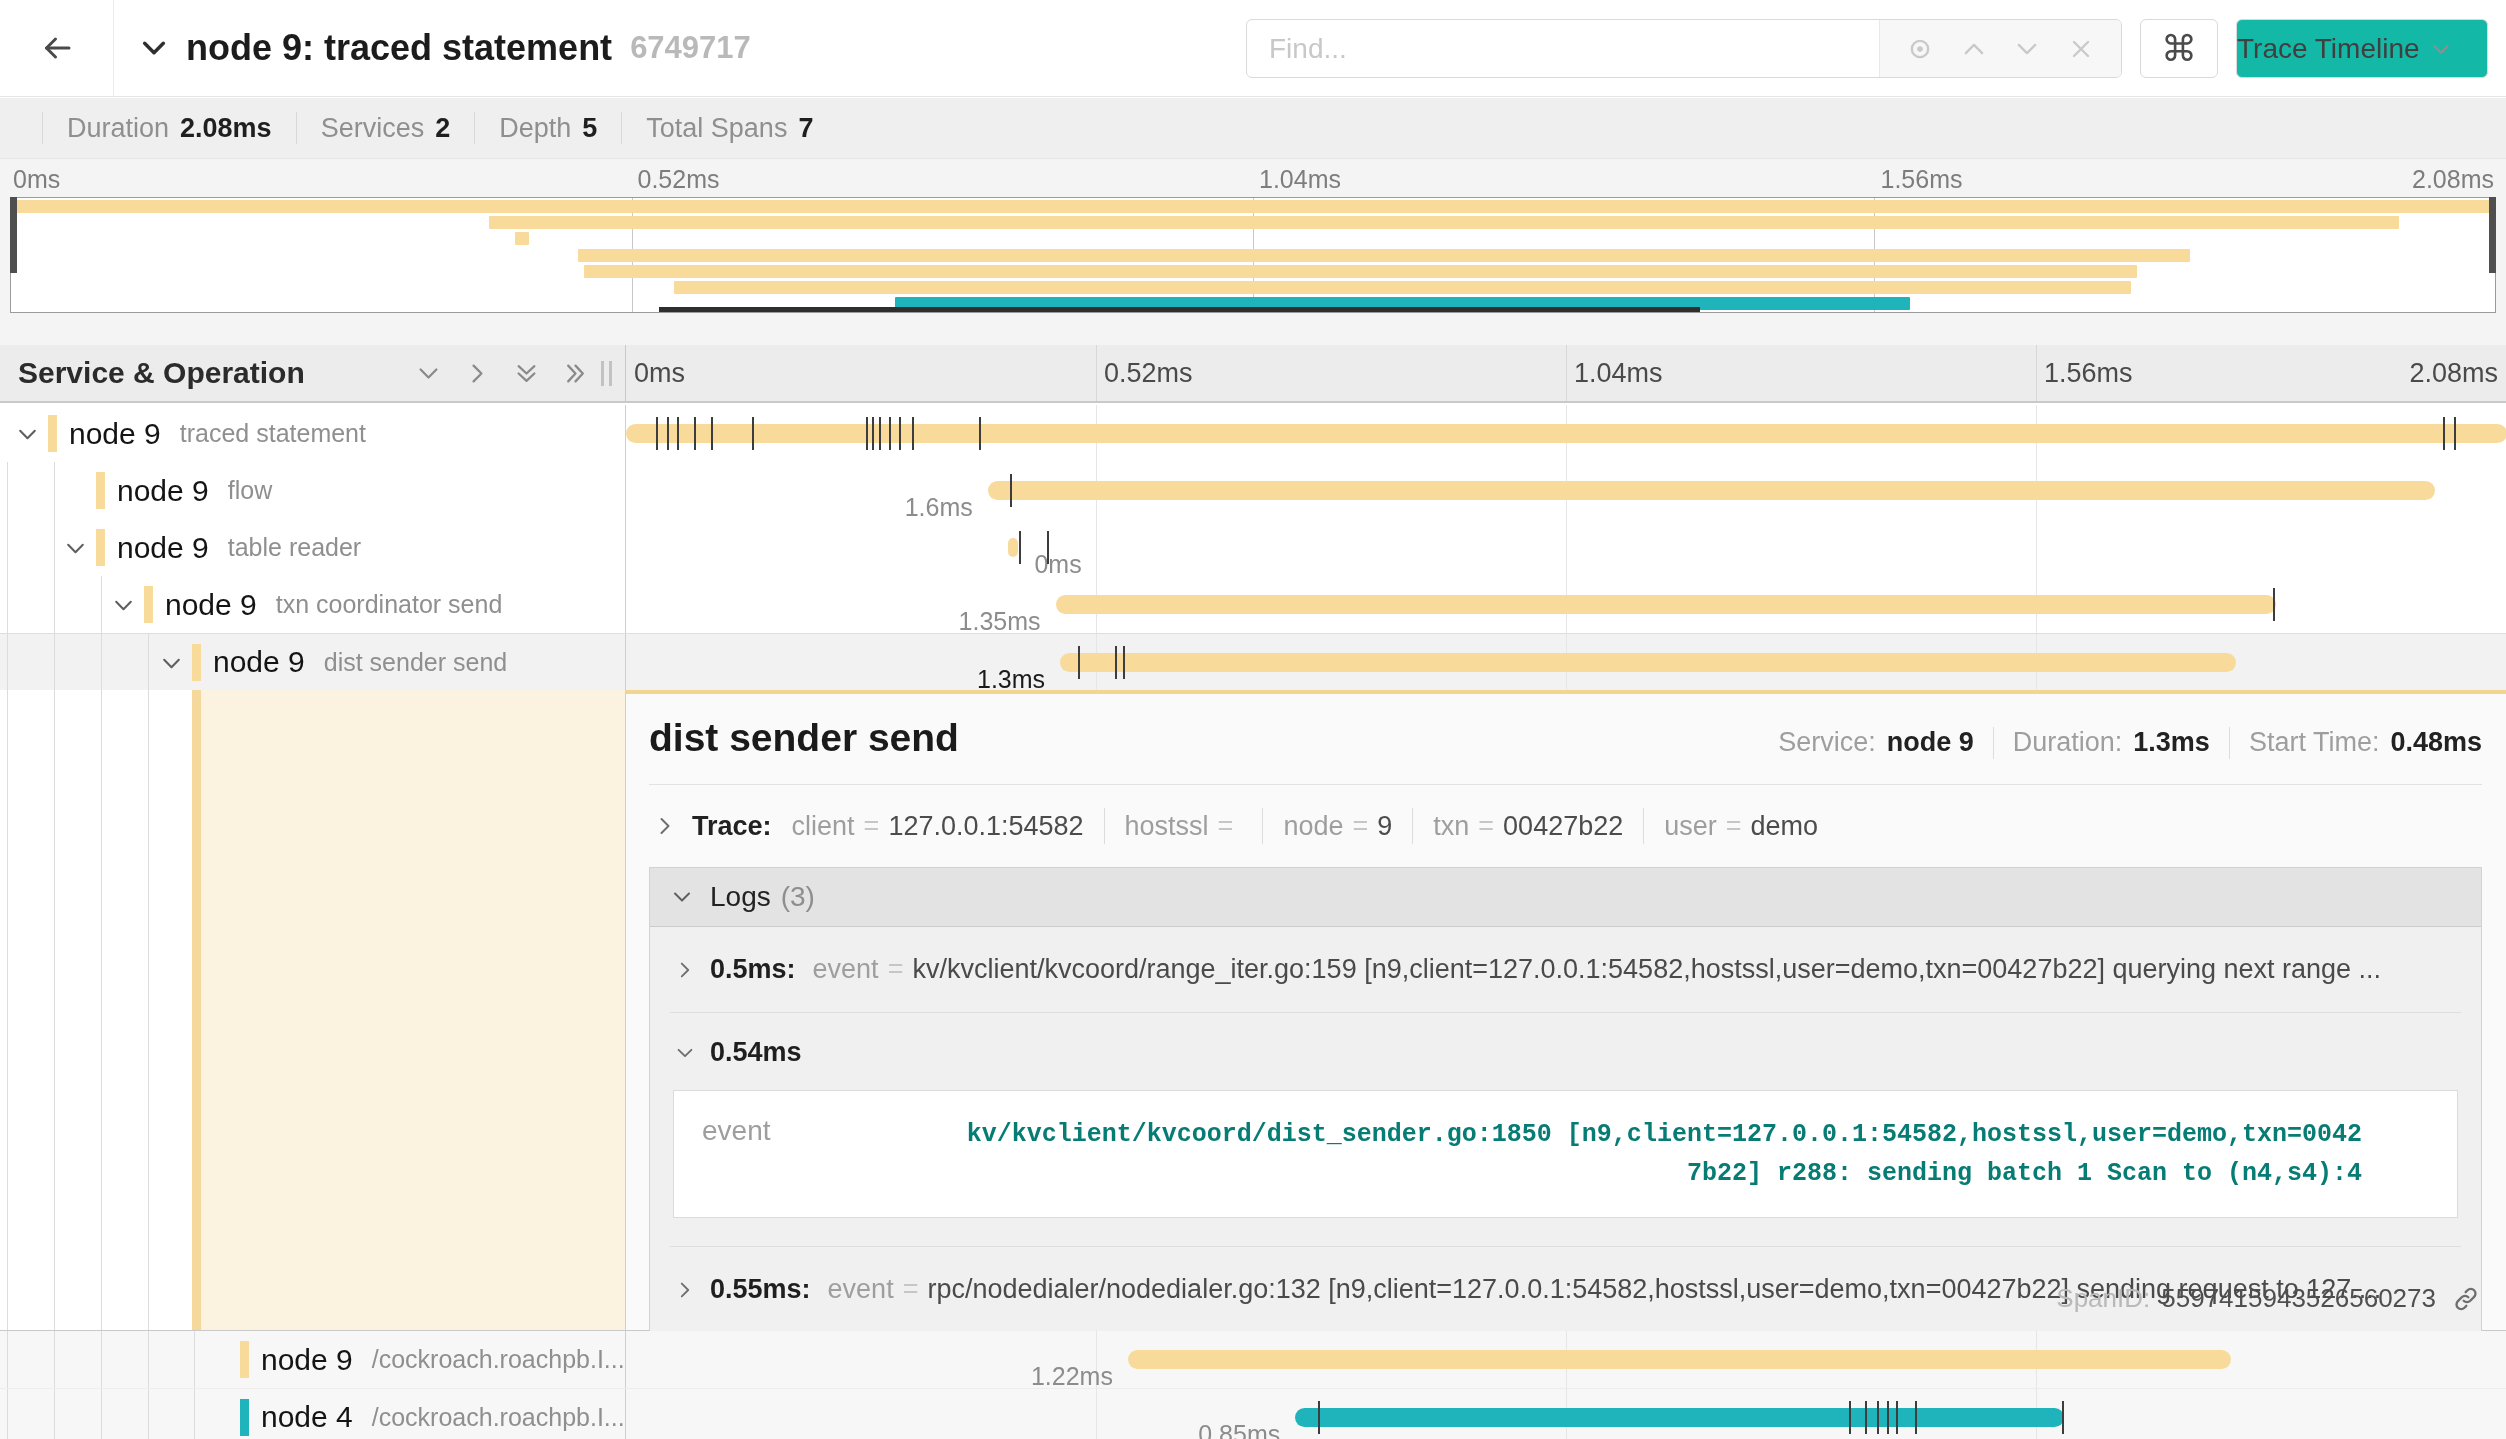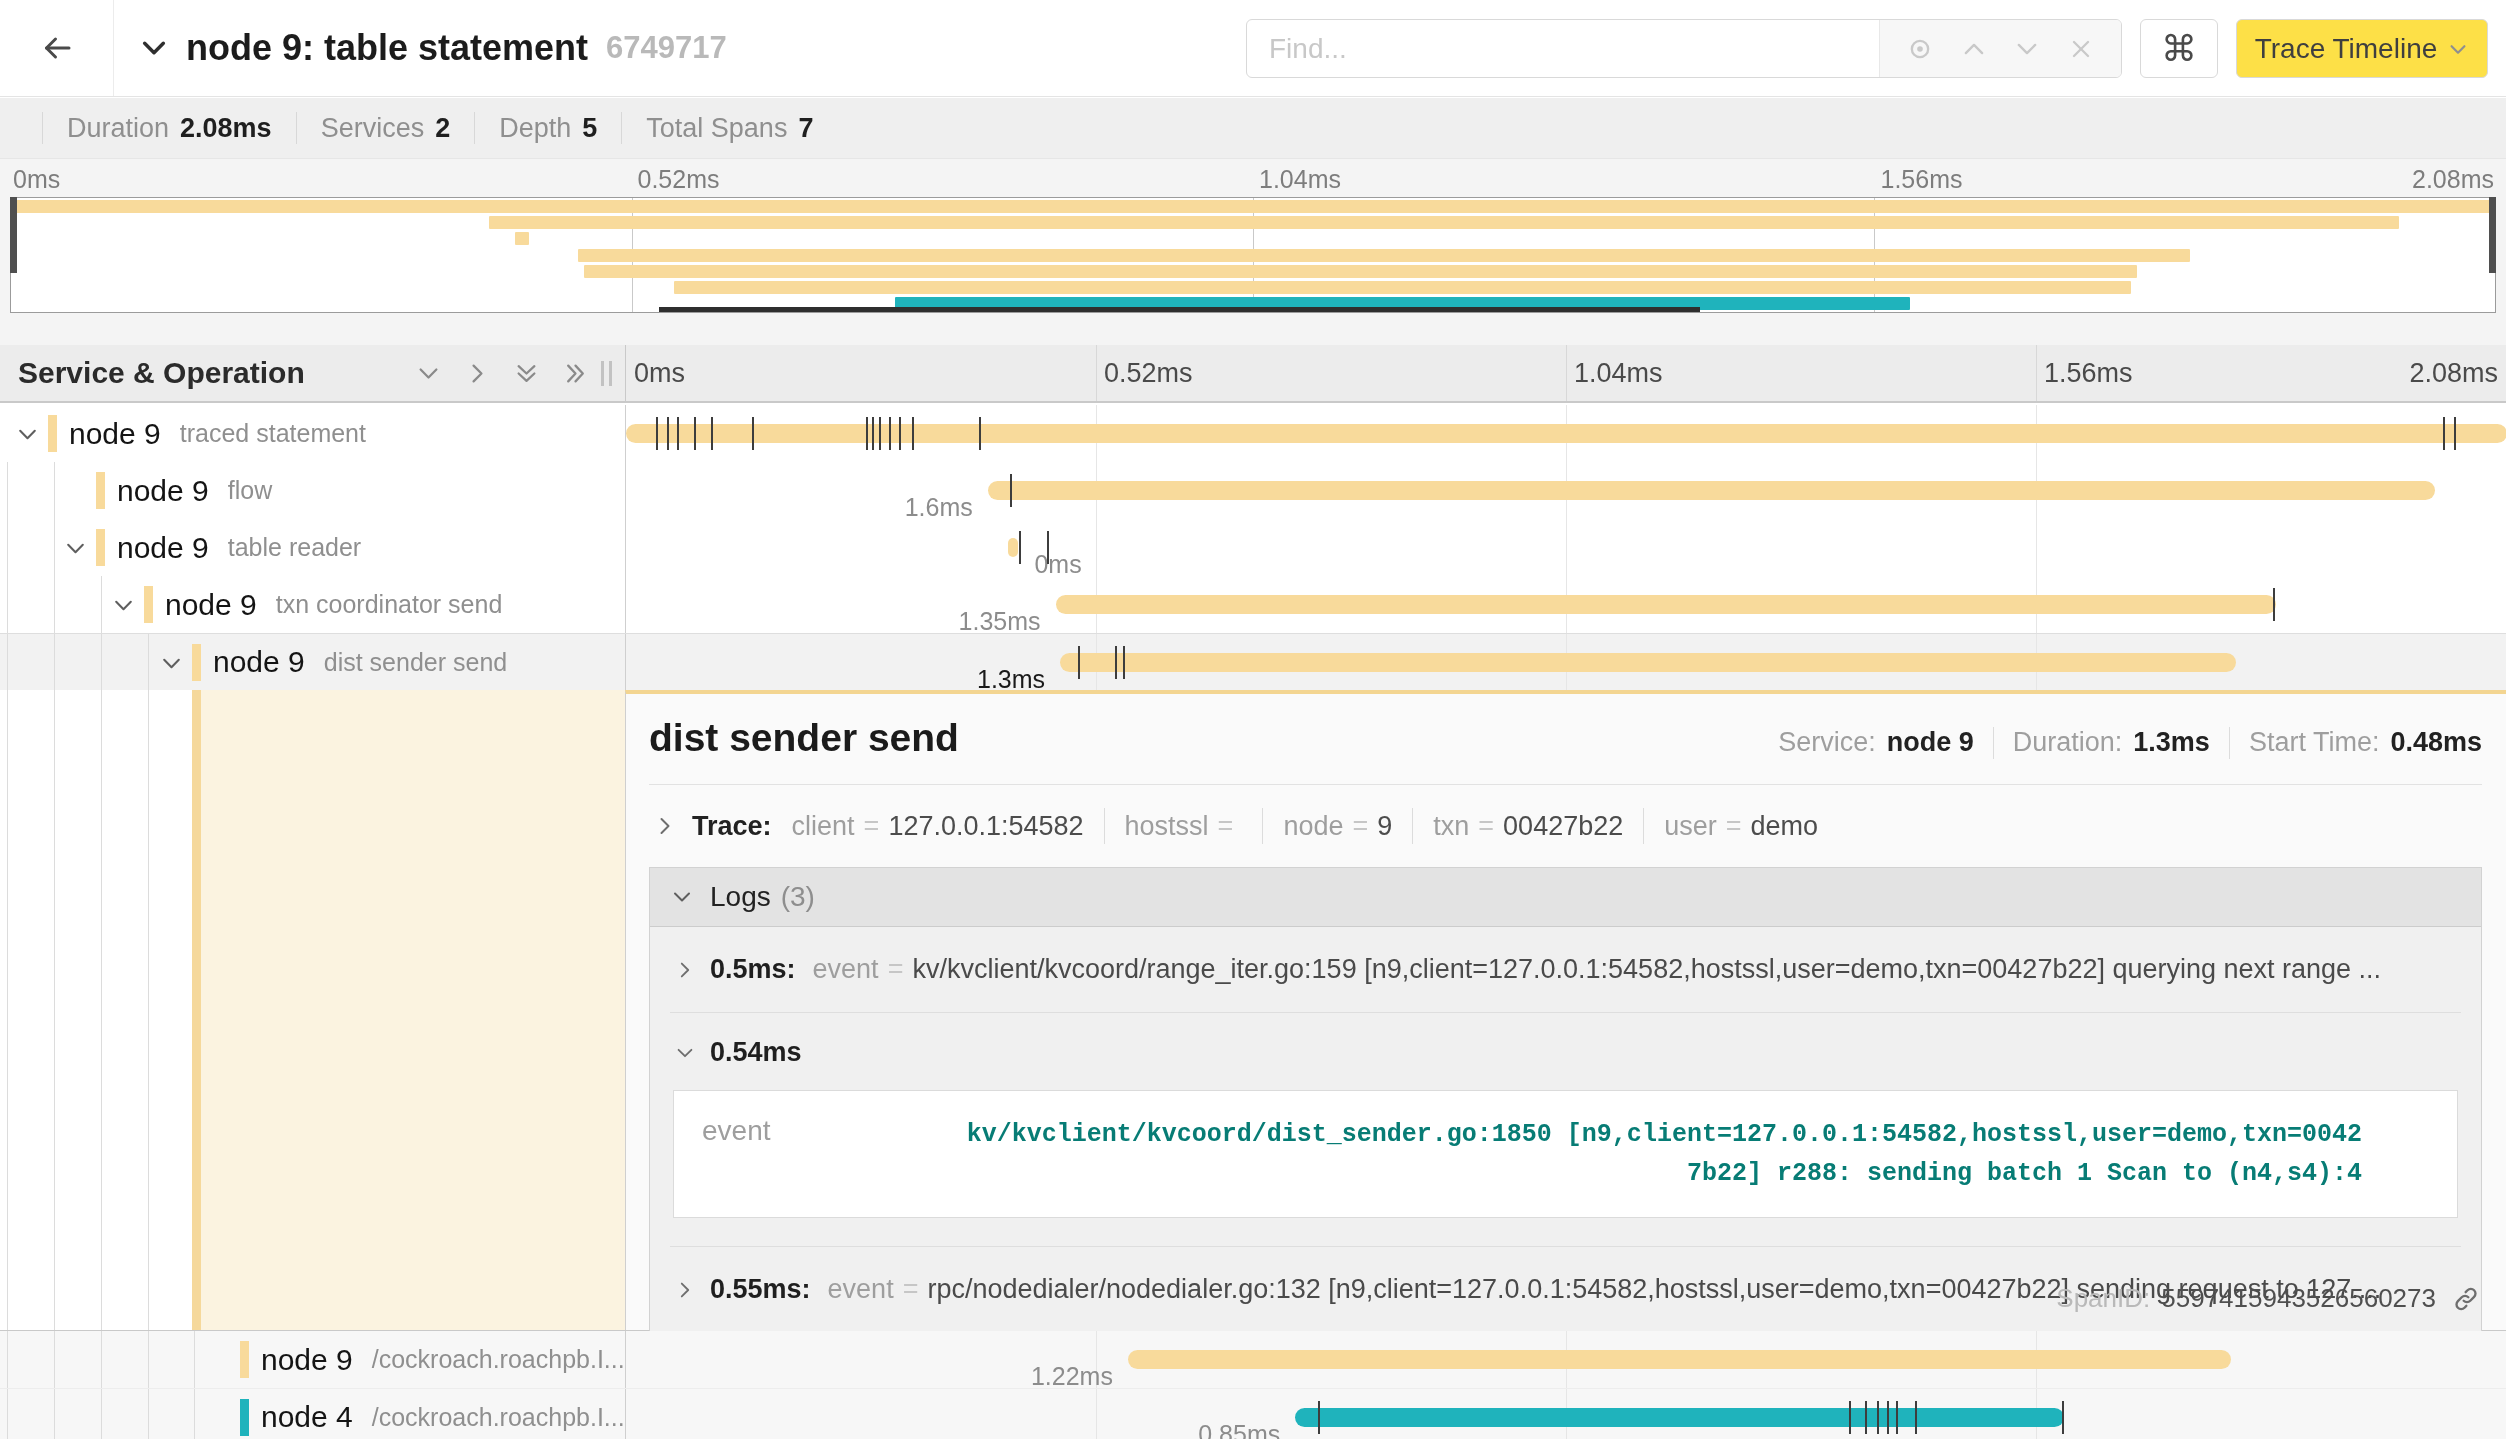--- a/index.html
+++ b/index.html
@@ -25,23 +25,23 @@
   .find-input { flex:1; border:none; outline:none; font-size:28px; color:#555; padding:0 0 0 22px;
                 font-family:"Liberation Sans", sans-serif; background:transparent; }
   .find-input::placeholder { color:#C8C8C8; }
   .find-addon { width:242px; background:#F7F7F7; border-left:1px solid #E8E8E8; display:flex;
                 align-items:center; justify-content:space-evenly; color:#C9C9C9; }
   .find-addon .addon-icon { display:flex; cursor:pointer; }
 
   .kbd-btn { position:absolute; left:2140px; top:19px; width:78px; height:59px; background:#fff;
              border:1px solid #D9D9D9; border-radius:6px; font-size:36px; color:#4a4a4a;
              display:flex; align-items:center; justify-content:center; cursor:pointer; }
-  .view-btn { position:absolute; left:2236px; top:19px; width:252px; height:59px; background:#fde047;
+  .view-btn { position:absolute; left:2236px; top:19px; width:252px; height:59px; background:#14b8a6;
               border:1px solid #D9D9D9; border-radius:6px; font-size:28px; color:#3f3f3f;
-              display:flex; align-items:center; justify-content:center; gap:10px; cursor:pointer; }
+              display:flex; align-items:center; gap:10px; cursor:pointer; }
   .view-btn .vchev { color:#8f8f8f; }
 
   
   .summary { position:absolute; top:98px; left:0; right:0; height:61px; background:#EFEFEF;
              border-bottom:1px solid #E6E6E6; display:flex; align-items:center; padding-left:18px;
              font-size:27px; white-space:nowrap; }
   .sum-label { color:#8F8F8F; }
   .sum-value { color:#1F1F1F; font-weight:bold; margin-left:11px; }
   .sum-suffix { color:#B5B5B5; font-weight:bold; }
   .sum-sep { width:1px; height:32px; background:#D8D8D8; margin:0 24px; flex:none; }
@@ -150,21 +150,21 @@
           <polyline points="11 6 5 12 11 18"></polyline>
         </svg>
     </span>
   </div>
   <div class="title-wrap">
     <span class="title-collapser">
       <svg width="32" height="32" viewBox="0 0 24 24" fill="none" stroke="currentColor" stroke-width="2.6" stroke-linecap="round" stroke-linejoin="round">
           <polyline points="5 8.5 12 15.5 19 8.5"></polyline>
         </svg>
     </span>
-    <span class="trace-title">node 9: table statement</span>
+    <span class="trace-title">node 9: traced statement</span>
     <span class="trace-id">6749717</span>
   </div>
   <div class="find-wrap">
     <input class="find-input" type="text" placeholder="Find..." style="">
     <div class="find-addon" id="find-addon">
         <span class="addon-icon">
           <svg width="28" height="28" viewBox="0 0 24 24" fill="none" stroke="currentColor" stroke-width="2" stroke-linecap="round" stroke-linejoin="round">
             <circle cx="12" cy="12" r="7"></circle>
             <circle cx="12" cy="12" r="2.4" fill="currentColor" stroke="none"></circle>
           </svg>

